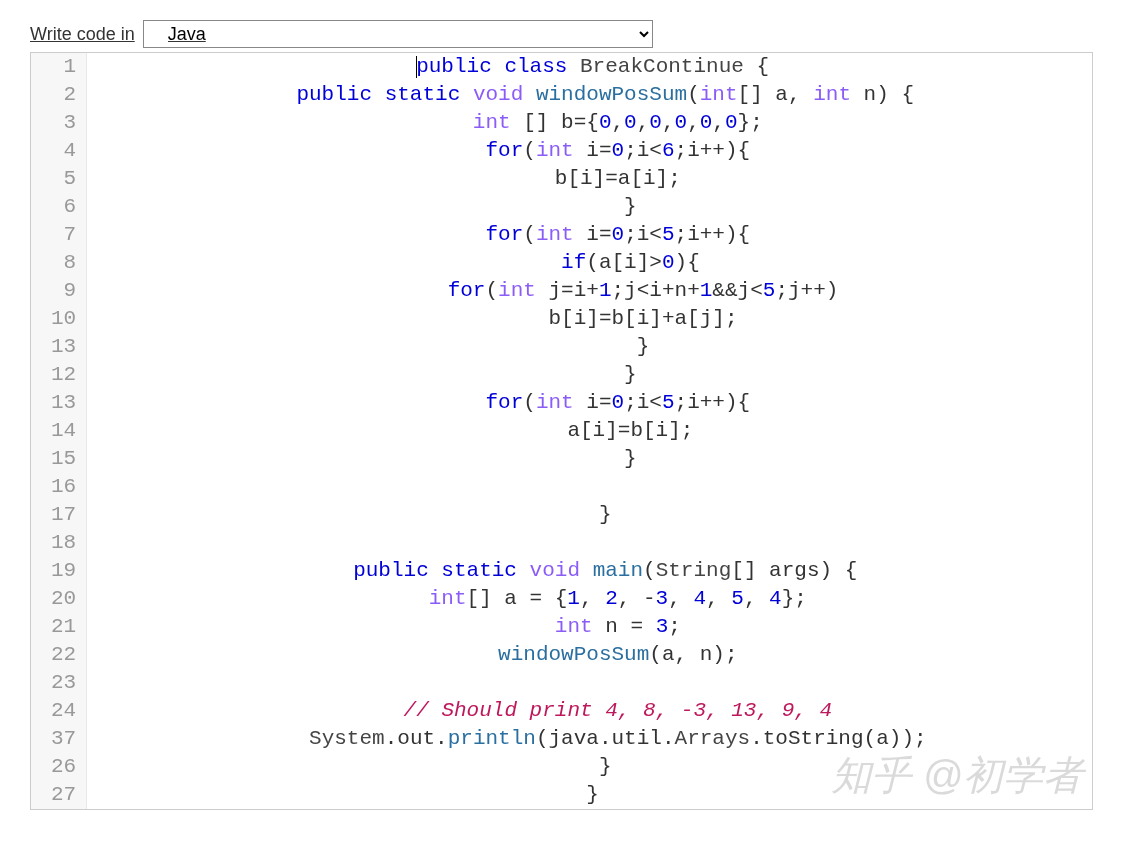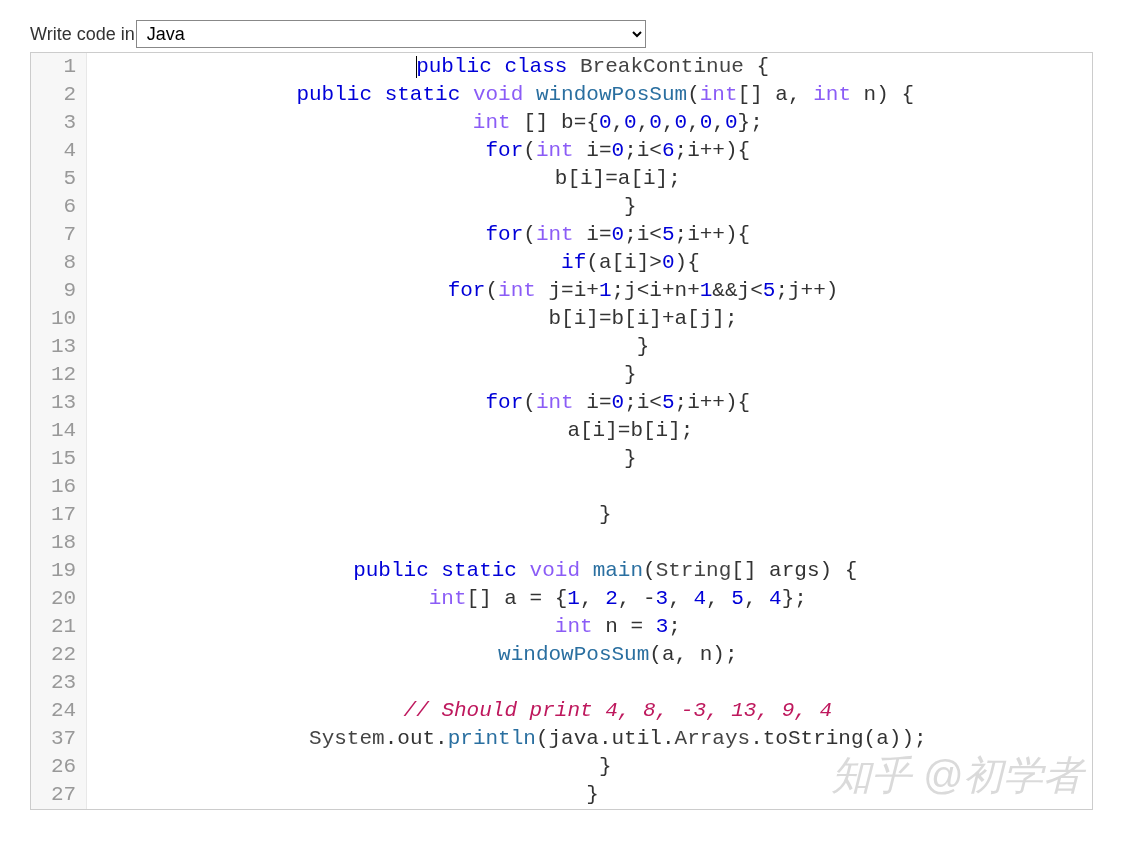--- a/index.html
+++ b/index.html
@@ -5,29 +5,30 @@
   body {
     margin: 0;
     padding: 20px 30px;
     font-family: Arial, sans-serif;
     background: #fff;
     color: #333;
   }
   .header {
     display: flex;
     align-items: center;
-    gap: 1px;
+    gap: 8px;
     margin-bottom: 4px;
+    text-decoration: underline;
   }
   .header-label {
     font-size: 18px;
   }
   .lang-select {
     font-size: 18px;
-    padding: 2px 6px;
+    padding: 2px 20px;
     width: 510px;
     border: 1px solid #888;
     background: #fff;
     font-family: inherit;
   }
   .editor {
     border: 1px solid #ccc;
     display: flex;
     font-family: Consolas, "Courier New", monospace;
     font-size: 21px;

